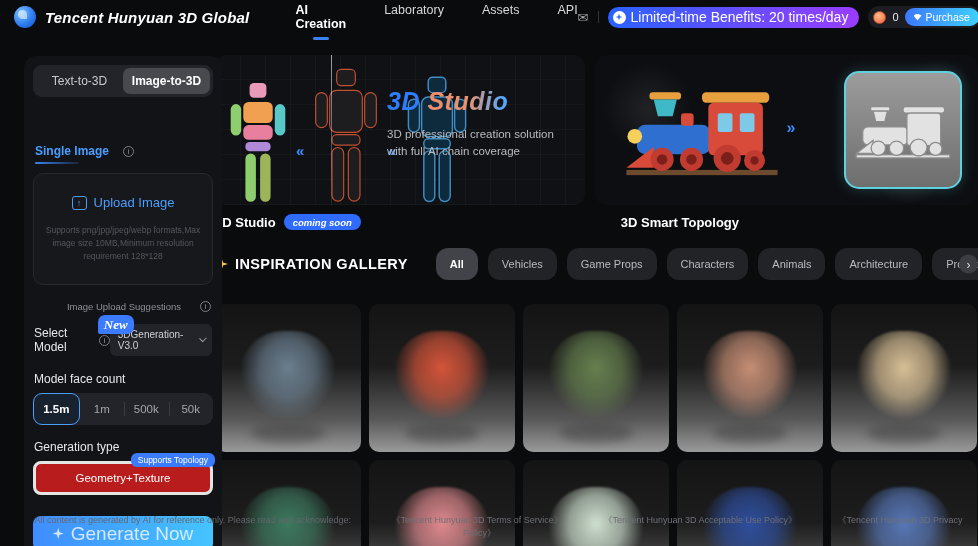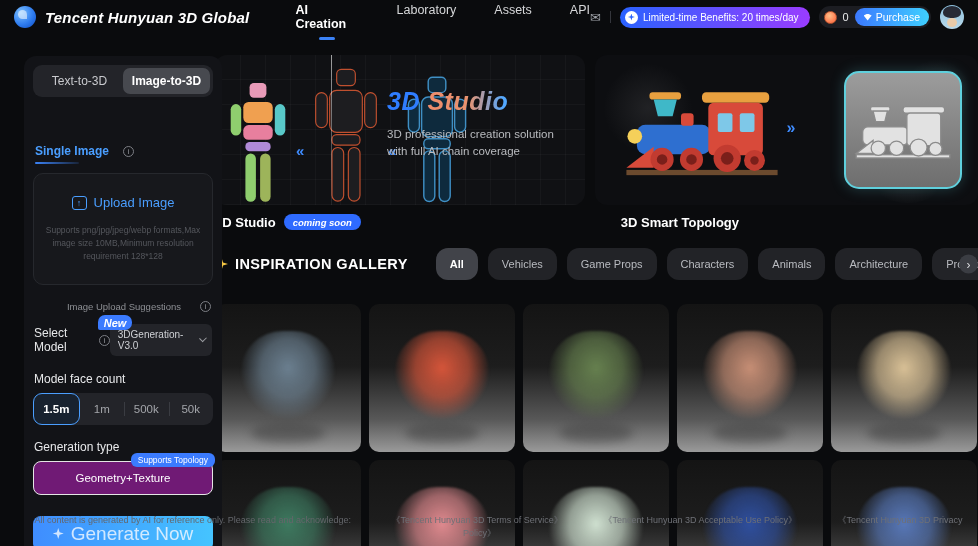--- a/index.html
+++ b/index.html
@@ -12,21 +12,21 @@
   .logo { width: 22px; height: 22px; border-radius: 50%; background: radial-gradient(circle at 32% 30%, #7cc0ff, #2f7df0 55%, #0c4ac2); position: relative; flex: 0 0 auto; }
   .logo::after { content:""; position:absolute; left:4px; top:4px; width:9px; height:9px; border-radius:50% 50% 0 50%; background: rgba(255,255,255,.55); filter: blur(.5px); }
   .app-title { color:#fff; font-size:15px; font-weight:bold; font-style:italic; margin-left:9px; letter-spacing:.2px; white-space:nowrap; }
   .nav { display:flex; gap:38px; margin-left:46px; }
   .nav-item { color:#d6d7d9; font-size:12.5px; cursor:pointer; position:relative; padding:9px 0; }
   .nav-item.active { color:#fff; font-weight:bold; }
   .nav-item.active::after { content:""; position:absolute; left:50%; transform:translateX(-50%); bottom:0px; width:16px; height:3px; border-radius:2px; background:#3b82f6; }
   .header-right { margin-left:auto; display:flex; align-items:center; gap:9px; }
   .mail { color:#9fa2a8; font-size:13px; }
   .hr-div { width:1px; height:12px; background:#34363c; }
-  .benefits { display:flex; align-items:center; gap:5px; height:21px; padding:0 11px 0 5px; border-radius:11px; background:linear-gradient(90deg,#2a62ff,#9a3cff); color:#fff; font-size:10px; white-space:nowrap; }
+  .benefits { display:flex; align-items:center; gap:5px; height:21px; padding:0 11px 0 5px; border-radius:11px; background:linear-gradient(90deg,#2a62ff,#9a3cff); color:#fff; font-size:14px; white-space:nowrap; }
   .benefits-gem { width:13px; height:13px; border-radius:50%; background:#fff; display:flex; align-items:center; justify-content:center; }
   .benefits-gem i { width:7px; height:7px; background:#2a62ff; clip-path:polygon(50% 0,62% 38%,100% 50%,62% 62%,50% 100%,38% 62%,0 50%,38% 38%); }
   .coin-pill { display:flex; align-items:center; gap:6px; height:22px; border-radius:12px; background:#1c1d22; padding:2px 2px 2px 5px; }
   .coin { width:13px; height:13px; border-radius:50%; background:radial-gradient(circle at 40% 35%, #ffc08a, #ff7a4e 70%); border:1px solid #b85630; }
   .coin-count { color:#e8e9ea; font-size:11px; }
   .purchase { display:flex; align-items:center; gap:4px; height:18px; padding:0 9px; border-radius:10px; background:linear-gradient(90deg,#3b79ff,#3fd0ff); color:#fff; font-size:10.5px; }
   .purchase i { width:8px; height:7px; background:#fff; clip-path:polygon(50% 0,100% 30%,50% 100%,0 30%); }
   .avatar { width:24px; height:24px; border-radius:50%; background:linear-gradient(180deg,#8cc0de,#b9d9ea); position:relative; overflow:hidden; }
   .avatar::before { content:""; position:absolute; top:1px; left:3px; right:3px; height:12px; border-radius:50% 50% 42% 42%; background:#272b36; }
   .avatar::after { content:""; position:absolute; bottom:2px; left:7px; width:10px; height:9px; border-radius:50%; background:#e9cba9; }
@@ -44,31 +44,31 @@
   .upload-box { height:112px; background:#17181c; border:1px solid #26282d; border-radius:10px; display:flex; flex-direction:column; align-items:center; justify-content:center; gap:14px; padding:8px; cursor:pointer; }
   .upload-cta { display:flex; align-items:center; gap:7px; color:#4a9eff; font-size:13px; }
   .upload-ic { width:15px; height:14px; border:1.5px solid #4a9eff; border-radius:3px; position:relative; }
   .upload-ic::after { content:"↑"; position:absolute; left:50%; top:50%; transform:translate(-50%,-54%); font-size:9px; color:#4a9eff; }
   .upload-hint { color:#55575d; font-size:8.5px; line-height:1.5; text-align:center; }
   .suggestions { text-align:right; color:#8e9095; font-size:9.5px; margin:16px 2px 12px; display:flex; justify-content:flex-end; align-items:center; gap:19px; cursor:pointer; }
   .model-row { display:flex; align-items:center; justify-content:space-between; margin:0 1px 16px; }
   .model-label { display:flex; align-items:center; gap:5px; color:#e7e8ea; font-size:12px; }
   .model-dd { position:relative; display:flex; align-items:center; gap:5px; background:#232429; border-radius:6px; padding:5px 8px; color:#cfd1d5; font-size:10px; cursor:pointer; }
   .chev { width:6px; height:6px; border-right:1.5px solid #9a9ca1; border-bottom:1.5px solid #9a9ca1; transform:rotate(45deg) translateY(-2px); }
-  .new-badge { position:absolute; top:-9px; left:-12px; background:#3b7bff; color:#fff; font-size:11px; font-style:italic; font-weight:bold; padding:1.5px 6px; border-radius:7px 7px 7px 2px; }
+  .new-badge { position:absolute; top:-9px; left:-12px; background:#3b7bff; color:#fff; font-size:13px; font-style:italic; font-weight:bold; padding:1.5px 6px; border-radius:7px 7px 7px 2px;font-family:Liberation Serif, serif; }
   .sec-label { color:#e7e8ea; font-size:12px; margin:0 1px 7px; }
   .face-seg { display:flex; align-items:center; background:#232429; border-radius:9px; height:32px; margin-bottom:15px; }
   .face-opt { flex:1; text-align:center; font-size:11.5px; color:#a3a5aa; cursor:pointer; height:100%; display:flex; align-items:center; justify-content:center; position:relative; }
   .face-opt.sel { border:1px solid #4a9eff; background:#18222f; color:#fff; border-radius:9px; font-weight:bold; }
   .face-opt.div::before { content:""; position:absolute; left:0; top:9px; bottom:9px; width:1px; background:#3a3c42; }
   .gen-wrap { position:relative; margin-bottom:21px; }
   .topo-badge { position:absolute; top:-8px; right:-2px; background:#3b7bff; color:#fff; font-size:8.5px; padding:2px 7px; border-radius:6px; z-index:2; }
   .gen-seg { display:flex; background:#232429; border-radius:8px; height:34px; }
   .gen-opt { flex:1; display:flex; align-items:center; justify-content:center; font-size:11.5px; color:#8f9196; cursor:pointer; }
-  .gen-opt.sel { border:1px solid #e5e5e5; background:#701a75; border-radius:8px; color:#fff; }
+  .gen-opt.sel { border:3px solid #e5e5e5; background:#b91c1c; border-radius:8px; color:#fff; }
   .generate-btn { height:35px; border-radius:8px; background:linear-gradient(90deg,#3f8dff,#45c4ff); display:flex; align-items:center; justify-content:center; gap:7px; color:rgba(235,244,255,.85); font-size:19px; cursor:pointer; }
   .spark { width:11px; height:11px; background:rgba(235,244,255,.85); clip-path:polygon(50% 0,62% 38%,100% 50%,62% 62%,50% 100%,38% 62%,0 50%,38% 38%); }
 
   
   .main { position:absolute; left:215px; top:55px; width:763px; bottom:0; }
   .banners { display:flex; gap:10px; }
   .banner { position:relative; height:150px; border-radius:12px; overflow:hidden; cursor:pointer; }
   .banner.b1 { width:370px; background:#101114;
     background-image: repeating-linear-gradient(0deg, rgba(255,255,255,.03) 0 1px, transparent 1px 25px),
                       repeating-linear-gradient(90deg, rgba(255,255,255,.03) 0 1px, transparent 1px 25px); }

